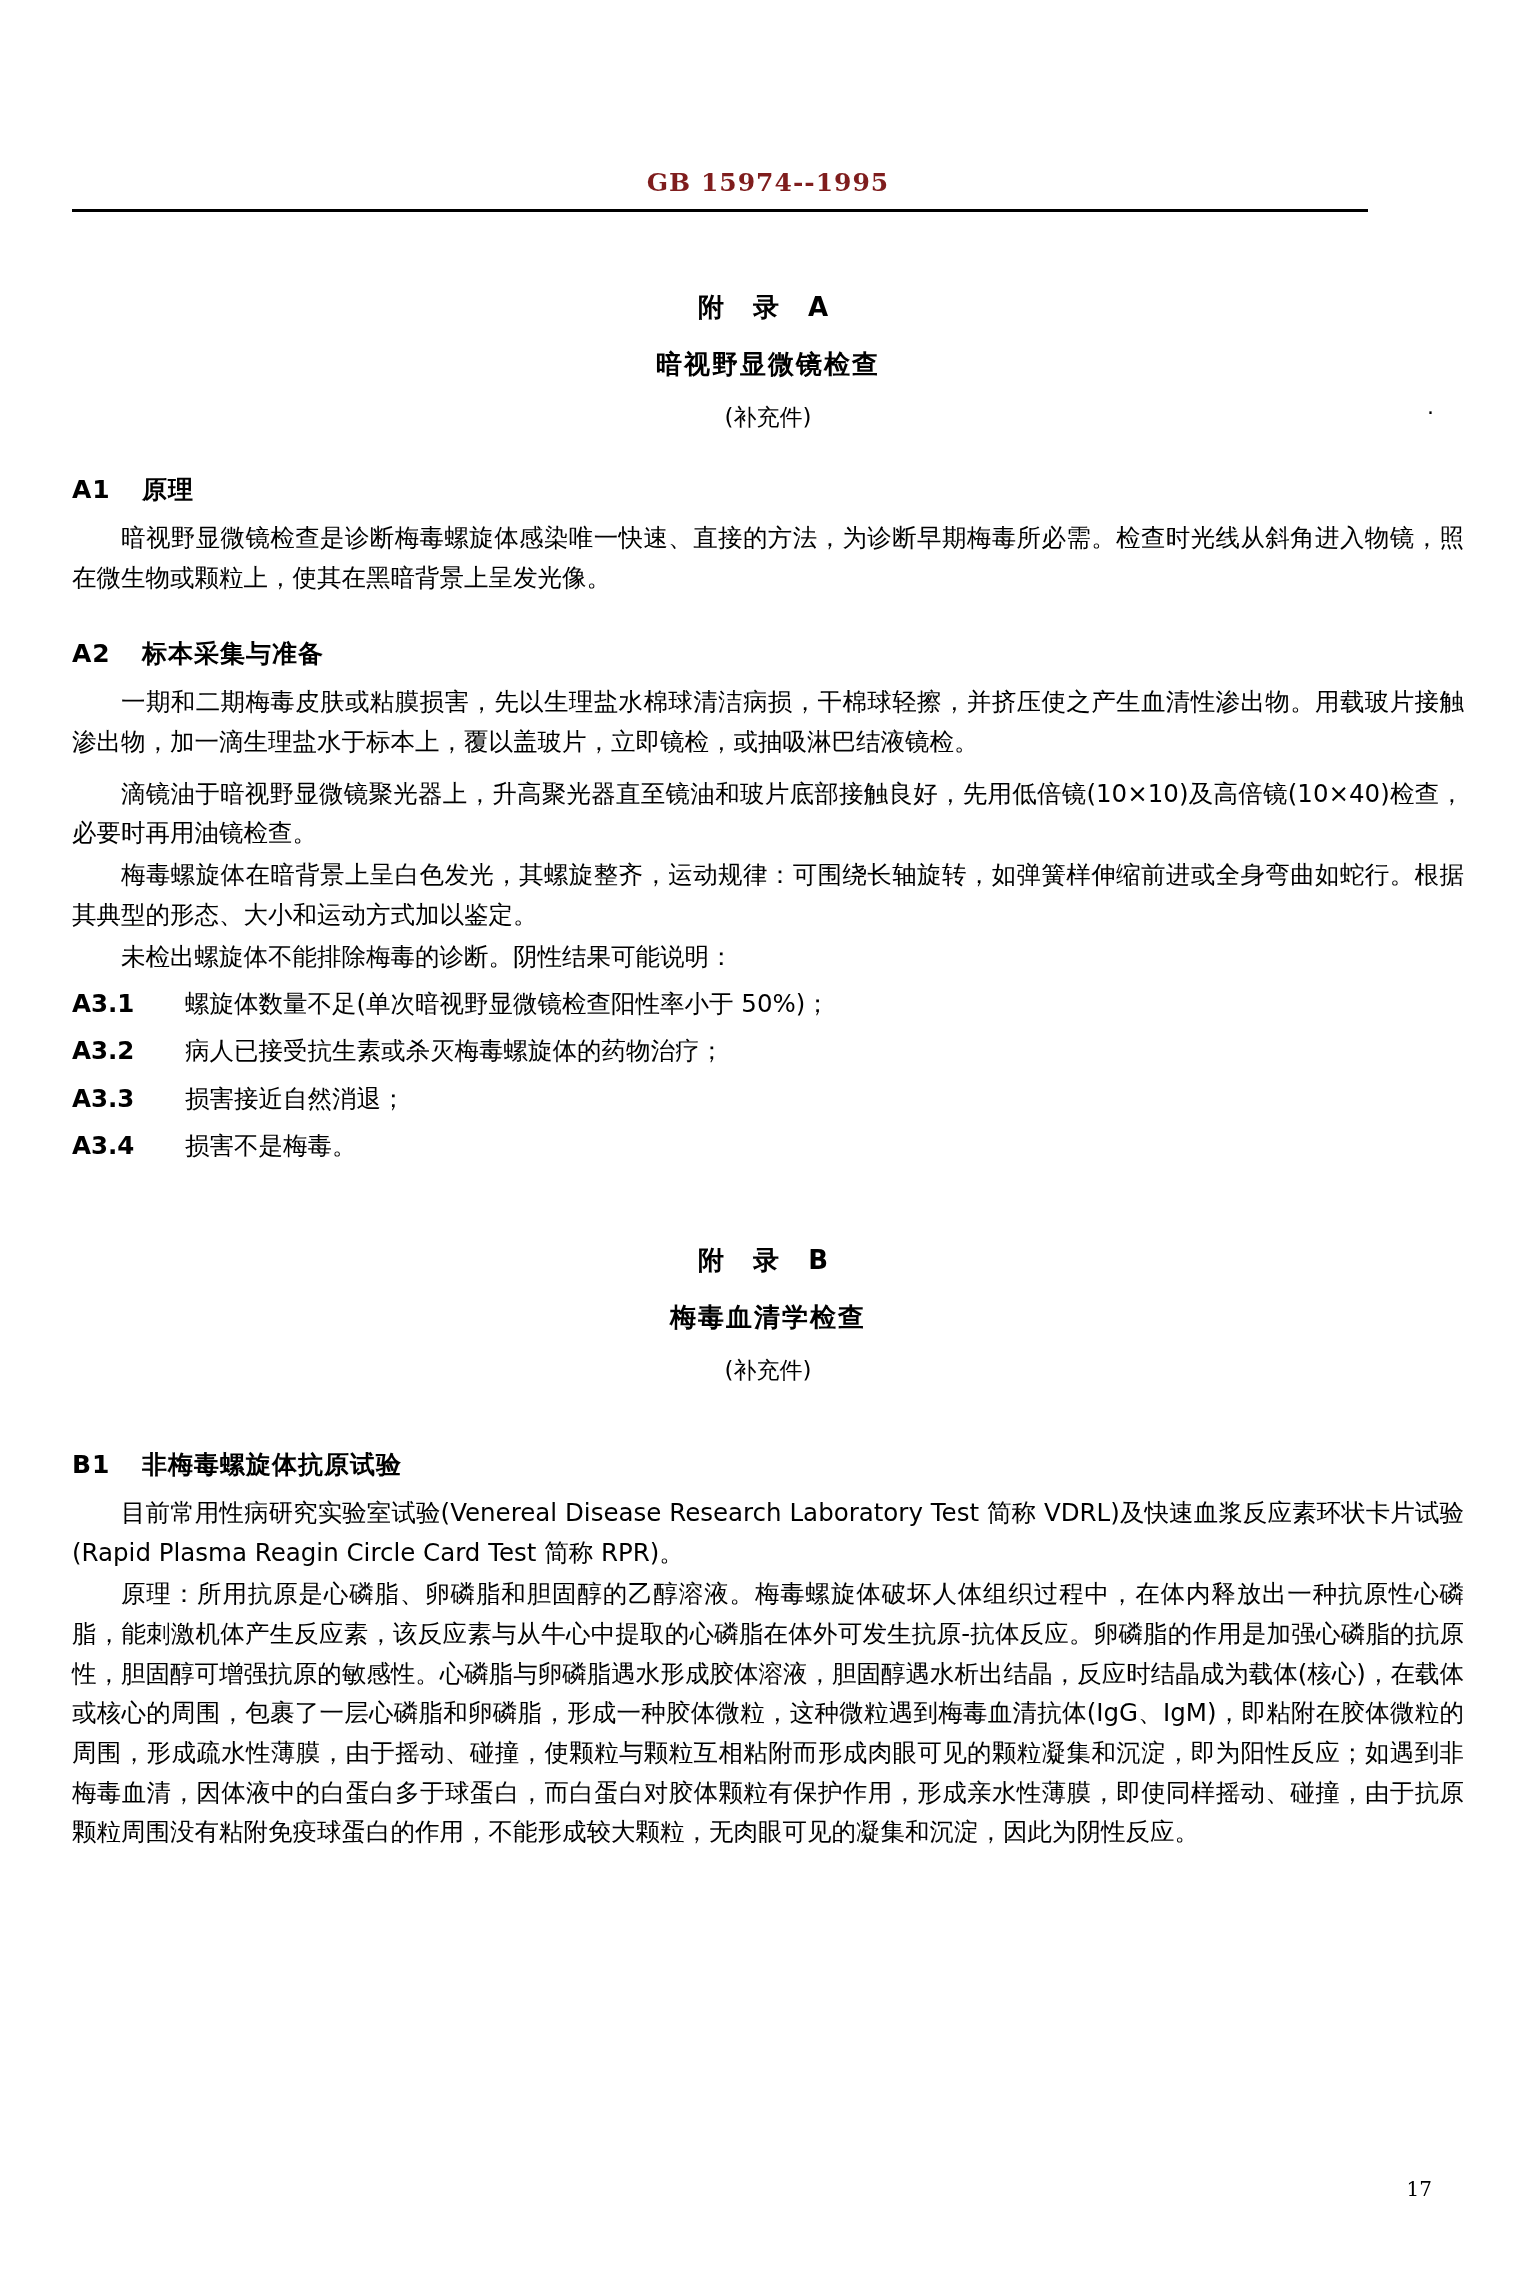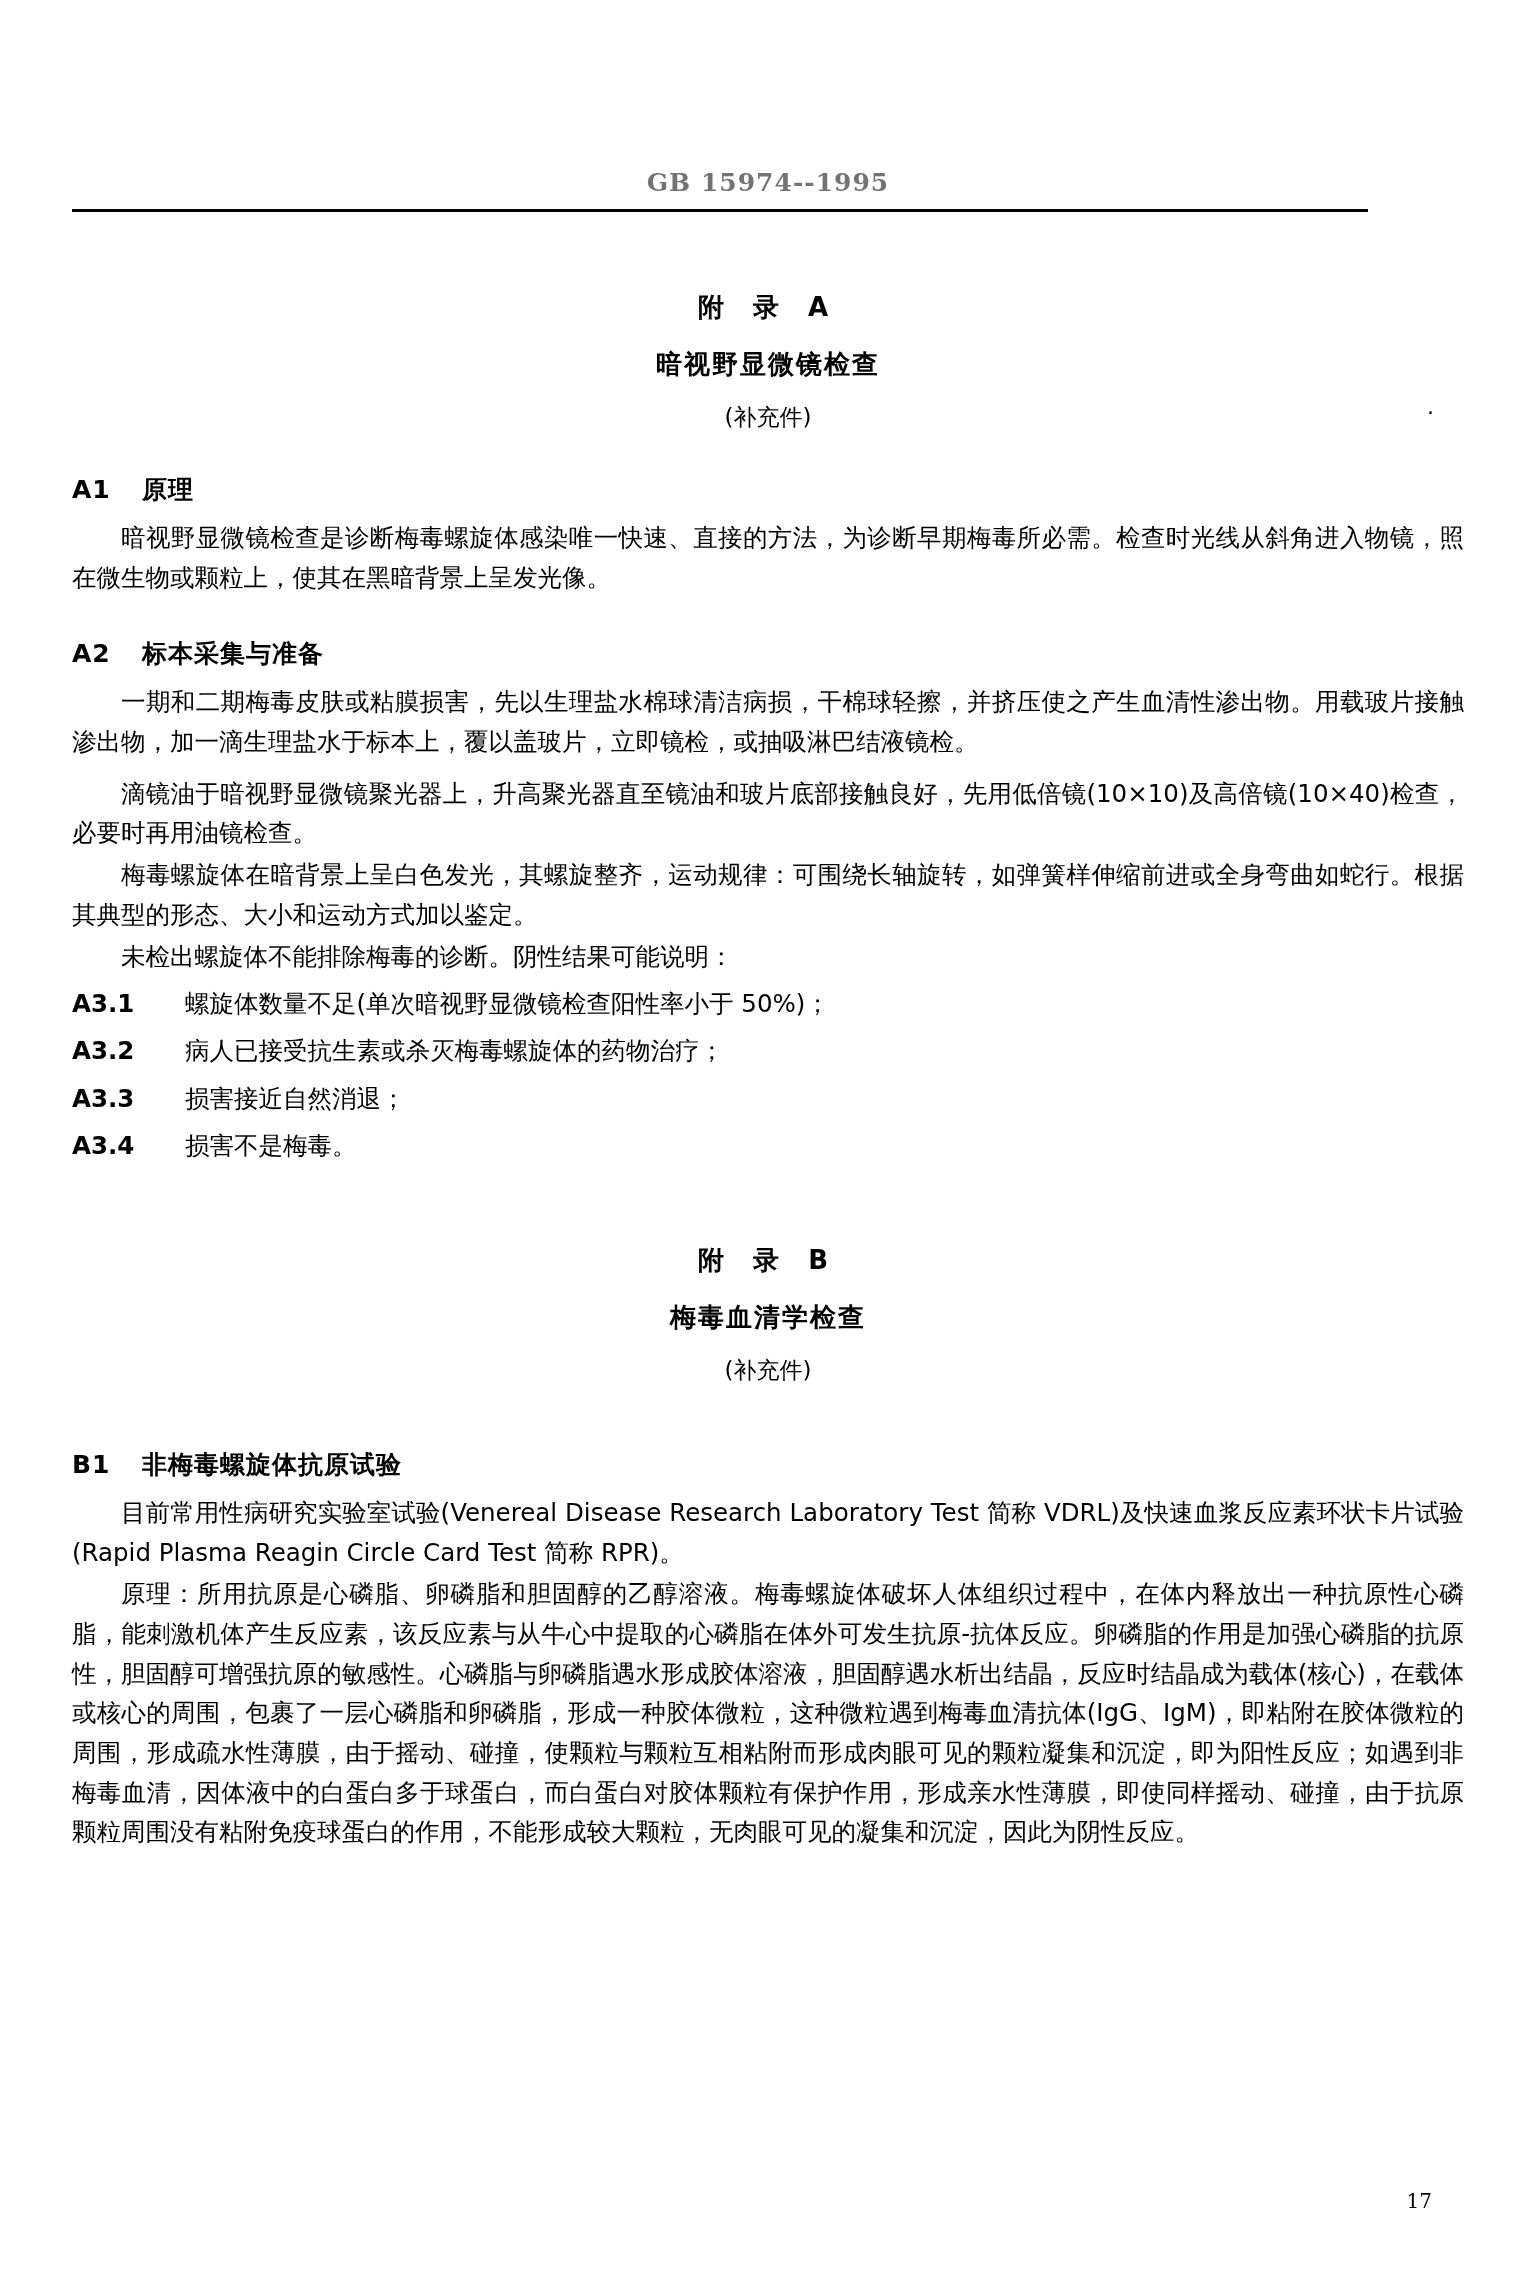--- a/index.html
+++ b/index.html
@@ -27,21 +27,21 @@
     height: 2285px;
   }
   
   .header {
     margin-top: 168px;
     text-align: center;
     font-family: "DejaVu Serif", "Liberation Serif", serif;
     font-weight: bold;
     font-size: 25px;
     letter-spacing: 1px;
-    color: #737373;
+    color: #7f1d1d;
   }
   .header-rule {
     margin-top: 12px;
     border-bottom: 3px solid #000;
     width: 1296px;
     margin-left: 0px;
   }
   
   .appendix-title {
     text-align: center;
@@ -99,21 +99,21 @@
     width: 92px;
     flex: 0 0 92px;
     letter-spacing: 0px;
   }
   .sub-item .sub-text {
     flex: 1 1 auto;
   }
   .page-number {
     position: absolute;
     right: 32px;
-    bottom: 72px;
+    bottom: 84px;
     font-size: 20px;
     font-family: "DejaVu Serif", "Liberation Serif", serif;
   }
   .dot-mark {
     position: absolute;
     right: 30px;
     top: 400px;
     font-size: 22px;
     color: #000;
   }

